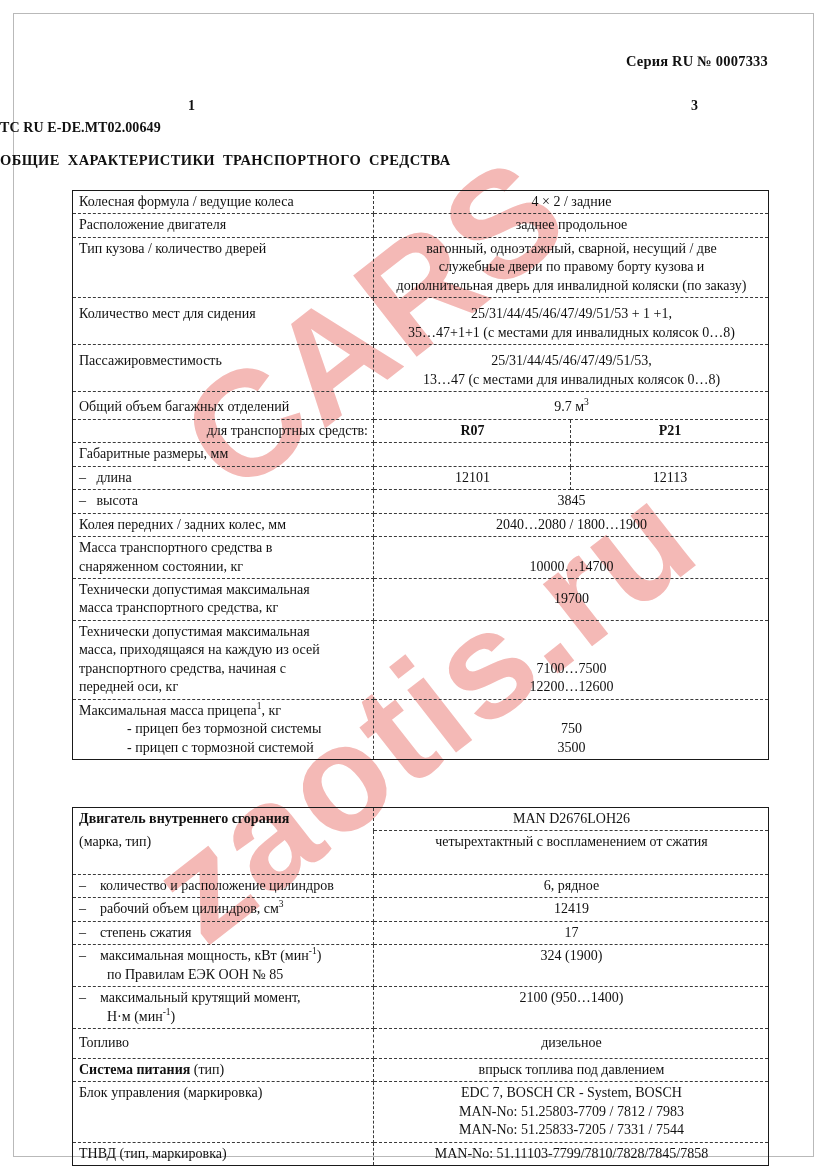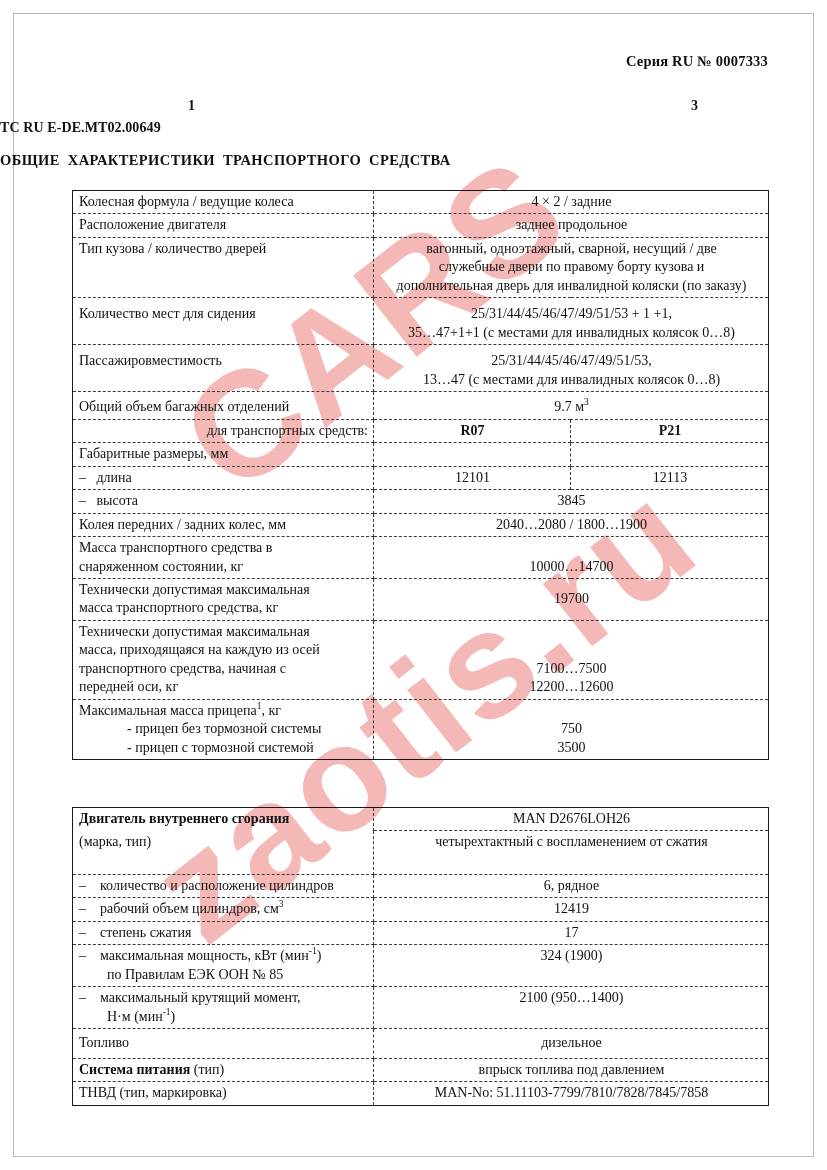--- a/index.html
+++ b/index.html
@@ -328,20 +328,26 @@
         <td class="val right-solid" style="padding-top:5px;padding-bottom:5px">дизельное</td>
       </tr>
 
       <tr>
         <td class="lbl left-solid">
           <span class="b">Система питания</span><span> (тип)</span>
         </td>
         <td class="val right-solid">впрыск топлива под давлением</td>
       </tr>
 
+      <tr>
+        <td class="lbl left-solid">Блок управления (маркировка)</td>
+        <td class="val multi right-solid">EDC 7, BOSCH CR - System, BOSCH
+MAN-No: 51.25803-7709 / 7812 / 7983
+MAN-No: 51.25833-7205 / 7331 / 7544</td>
+      </tr>
 
       <tr class="solid-bottom">
         <td class="lbl left-solid">ТНВД (тип, маркировка)</td>
         <td class="val right-solid">MAN-No: 51.11103-7799/7810/7828/7845/7858</td>
       </tr>
     </tbody>
   </table>
 
 </div>
 

